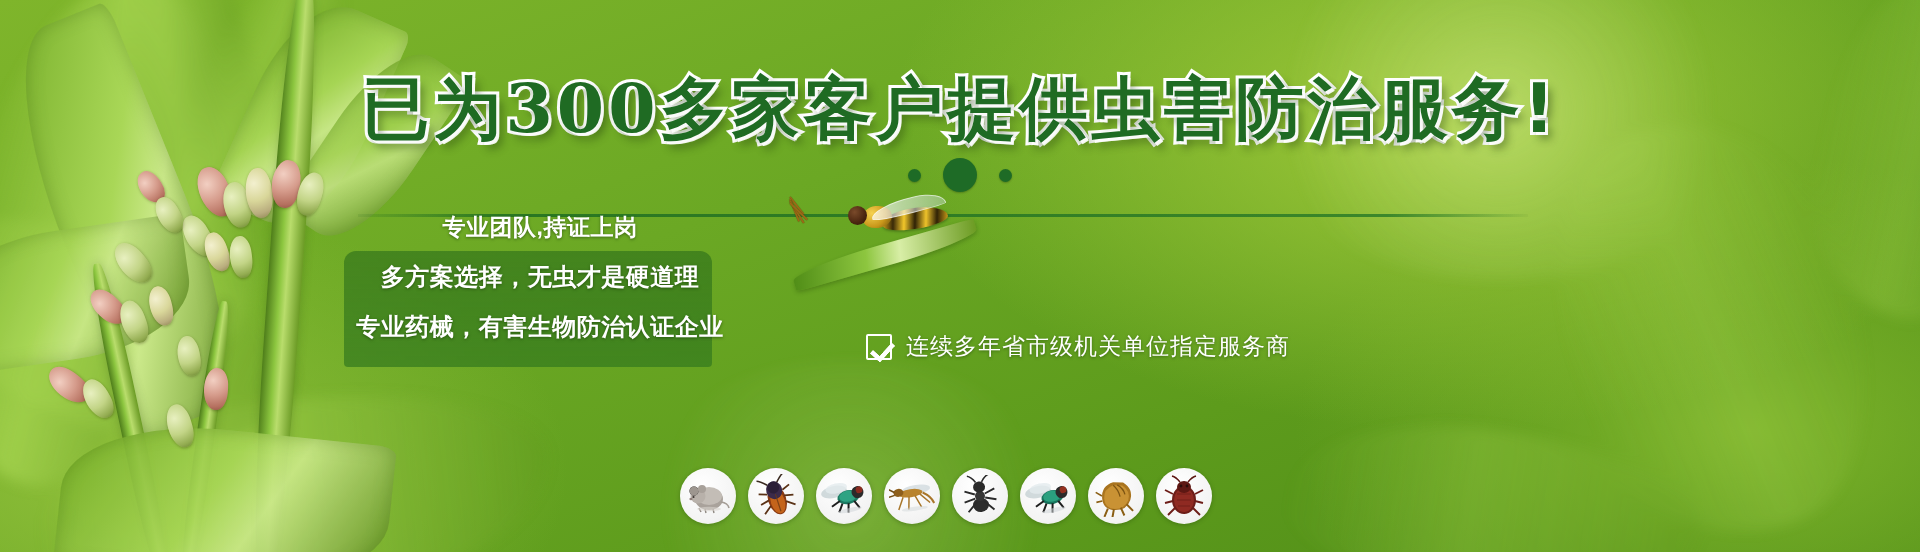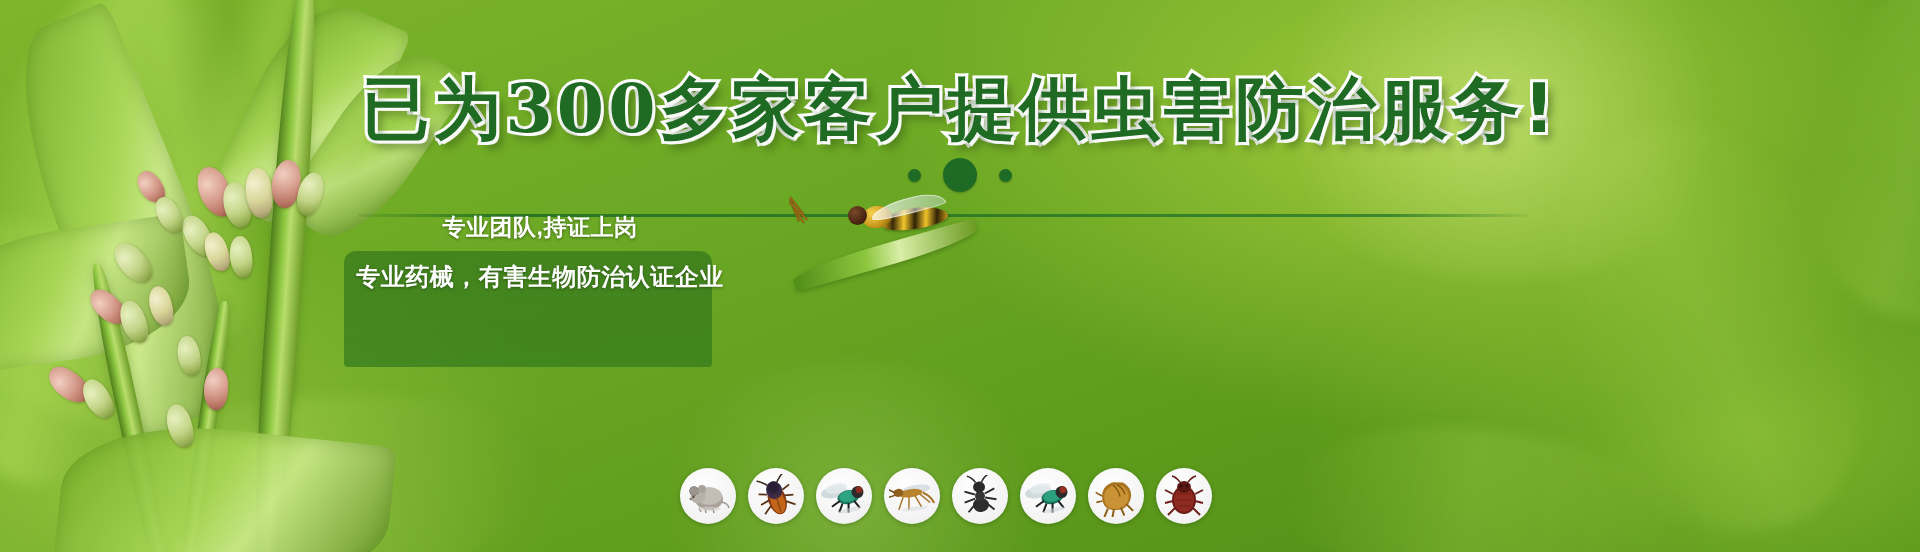--- a/index.html
+++ b/index.html
@@ -271,37 +271,42 @@
     <span class="dot d-s"></span>
     <span class="dot d-l"></span>
     <span class="dot d-s"></span>
   </div>
 
   <div id="rule"></div>
 
   <div id="claims"></div>
   <div id="claims-text">
     <div class="line1">专业团队,持证上岗</div>
+    <div class="line2">多方案选择，无虫才是硬道理</div>
     <div class="line3">专业药械，有害生物防治认证企业</div>
   </div>
 
   <div id="fly-scene">
     <div id="fly-leaf"></div>
     <div class="fly-leg fl1"></div>
     <div class="fly-leg fl2"></div>
     <div class="fly-leg fl3"></div>
     <div class="fly-leg fl4"></div>
     <div class="fly-part" id="fly-body"></div>
     <div class="fly-part" id="fly-thorax"></div>
     <div class="fly-part" id="fly-head"></div>
     <div class="fly-part" id="fly-wing"></div>
     <span class="sr">hoverfly</span>
   </div>
 
   <div id="creds">
+    <div class="cred">
+      <span class="cred-box"></span>
+      <span class="cred-text">连续多年省市级机关单位指定服务商</span>
+    </div>
   </div>
 
   <div id="pests">
 
     <div class="pest">
       <svg width="46" height="40" viewBox="0 0 46 40">
         <ellipse cx="24" cy="23" rx="14" ry="11" fill="#a9a29b"></ellipse>
         <ellipse cx="24" cy="20" rx="13" ry="9" fill="#c3bdb6"></ellipse>
         <circle cx="13" cy="20" r="7.5" fill="#b8b1aa"></circle>
         <circle cx="9" cy="15" r="4.5" fill="#9d9views"></circle>

